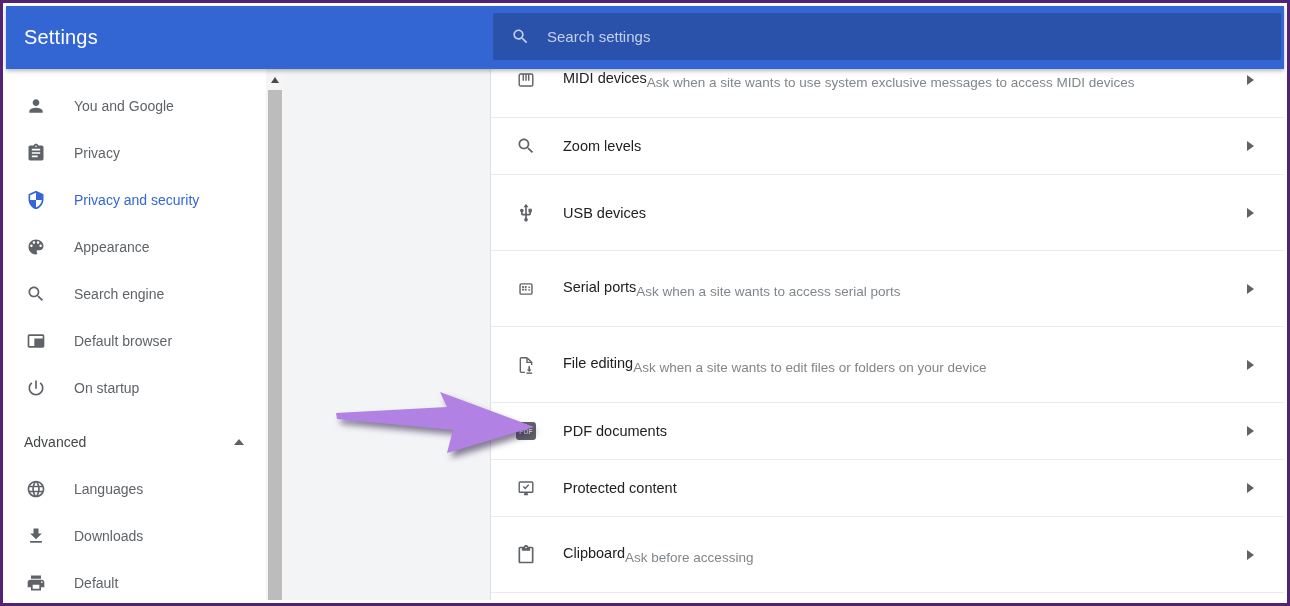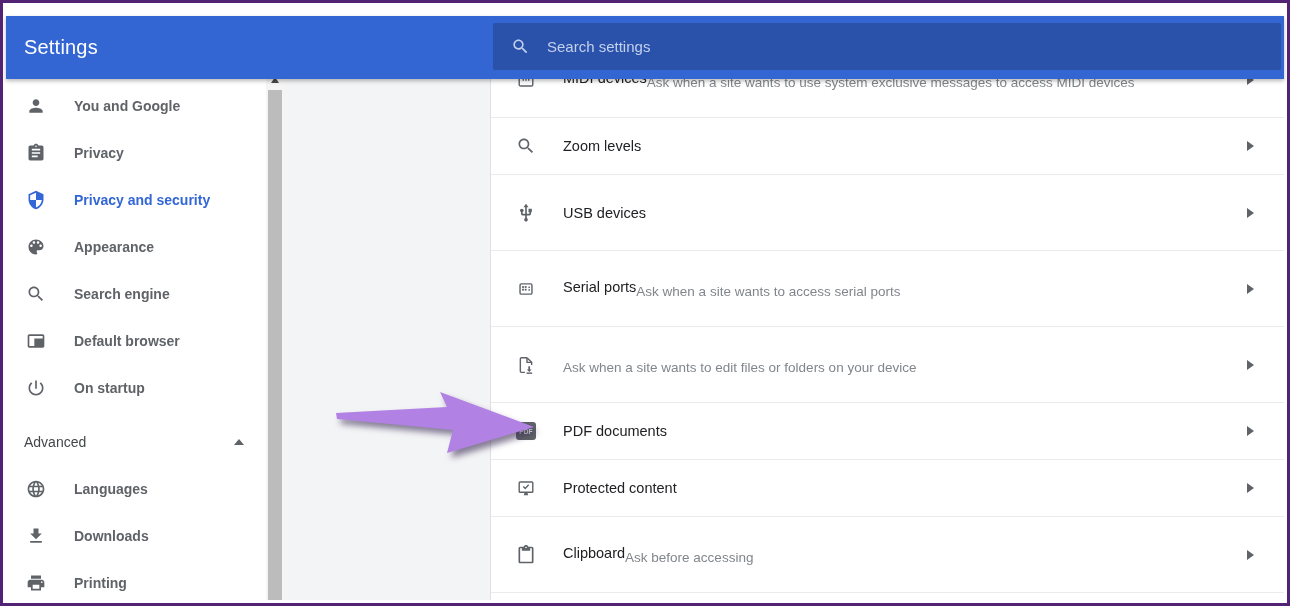--- a/index.html
+++ b/index.html
@@ -3,21 +3,21 @@
 <meta charset="utf-8">
 <style>
   * { margin:0; padding:0; box-sizing:border-box; }
   html,body { background:#fff; font-family:"Liberation Sans", sans-serif; }
   .frame {
     position:relative; width:1290px; height:606px;
     border:3px solid #522374; background:#fff; overflow:hidden;
   }
   
   .header {
-    position:absolute; left:3px; top:13px; right:3px; height:63px;
+    position:absolute; left:3px; top:3px; right:3px; height:63px;
     background:#3366d3; z-index:5;
     box-shadow:0 2px 4px rgba(0,0,0,.28);
     display:flex; align-items:center;
   }
   .header-title {
     color:#ffffff; font-size:20px; font-weight:400; letter-spacing:.2px;
     margin-left:18px;
   }
   .search-box {
     position:absolute; left:487px; top:7px; right:3px; height:47px;
@@ -36,21 +36,21 @@
   .sidebar {
     position:absolute; left:3px; top:66px; width:260px; bottom:3px;
     background:#fff; padding-top:13px; z-index:2;
   }
   .nav-item {
     height:47px; display:flex; align-items:center; padding-left:20px;
     cursor:pointer;
   }
   .nav-icon { width:20px; height:20px; color:#5f6368; flex:0 0 auto; }
   .nav-icon svg { width:100%; height:100%; display:block; }
-  .nav-label { margin-left:28px; font-size:14px; font-weight:700; color:#5f6368; }
+  .nav-label { margin-left:28px; font-size:14px; font-weight:400; color:#5f6368; }
   .nav-item.selected .nav-icon { color:#3366d6; }
   .nav-item.selected .nav-label { color:#3366d6; }
   .advanced-row {
     height:47px; margin-top:7px; display:flex; align-items:center;
     padding:0 22px 0 18px; cursor:pointer;
   }
   .advanced-label { font-size:14px; font-weight:500; color:#44474a; }
   .caret-up {
     margin-left:auto; width:0; height:0;
     border-left:5px solid transparent; border-right:5px solid transparent;
@@ -205,21 +205,21 @@
             </svg>
           </span>
     <span class="nav-label">Downloads</span>
   </div>
         <div class="nav-item">
     <span class="nav-icon">
             <svg viewBox="0 0 24 24">
               <path fill="currentColor" d="M19 8H5c-1.66 0-3 1.34-3 3v6h4v4h12v-4h4v-6c0-1.66-1.34-3-3-3zm-3 11H8v-5h8v5zm3-7c-.55 0-1-.45-1-1s.45-1 1-1 1 .45 1 1-.45 1-1 1zm-1-9H6v4h12V3z"></path>
             </svg>
           </span>
-    <span class="nav-label">Printing</span>
+    <span class="nav-label">Default</span>
   </div>
       </div>
   </nav>
 
   <div class="vscroll">
     <div class="sb-btn">
       <span class="tri-up"></span>
     </div>
     <div class="sb-thumb"></div>
   </div>
@@ -286,20 +286,21 @@
     <span class="row-icon">
             <svg viewBox="0 0 24 24">
               <path fill="none" stroke="currentColor" stroke-width="1.7" d="M13.2 3.2H6.5c-.72 0-1.3.58-1.3 1.3v15c0 .72.58 1.3 1.3 1.3h4.2"></path>
               <path fill="none" stroke="currentColor" stroke-width="1.7" d="M13.2 3.2l5.6 5.6v3.2"></path>
               <path fill="none" stroke="currentColor" stroke-width="1.7" d="M13.2 3.6v5.2h5.4"></path>
               <path fill="currentColor" d="M14.8 13.6h2.1v3.8h1.8l-2.85 3-2.85-3h1.8z"></path>
               <path fill="none" stroke="currentColor" stroke-width="1.7" d="M12.6 21.8h6.8"></path>
             </svg>
           </span>
     <span class="row-text">
+      <span class="row-title">File editing</span>
       <span class="row-desc">Ask when a site wants to edit files or folders on your device</span>
     </span>
     <span class="chevron"></span>
   </div>
         <div class="row no-desc">
     <span class="row-icon">
             <span class="pdf-badge">PDF</span>
           </span>
     <span class="row-text">
       <span class="row-title">PDF documents</span>

